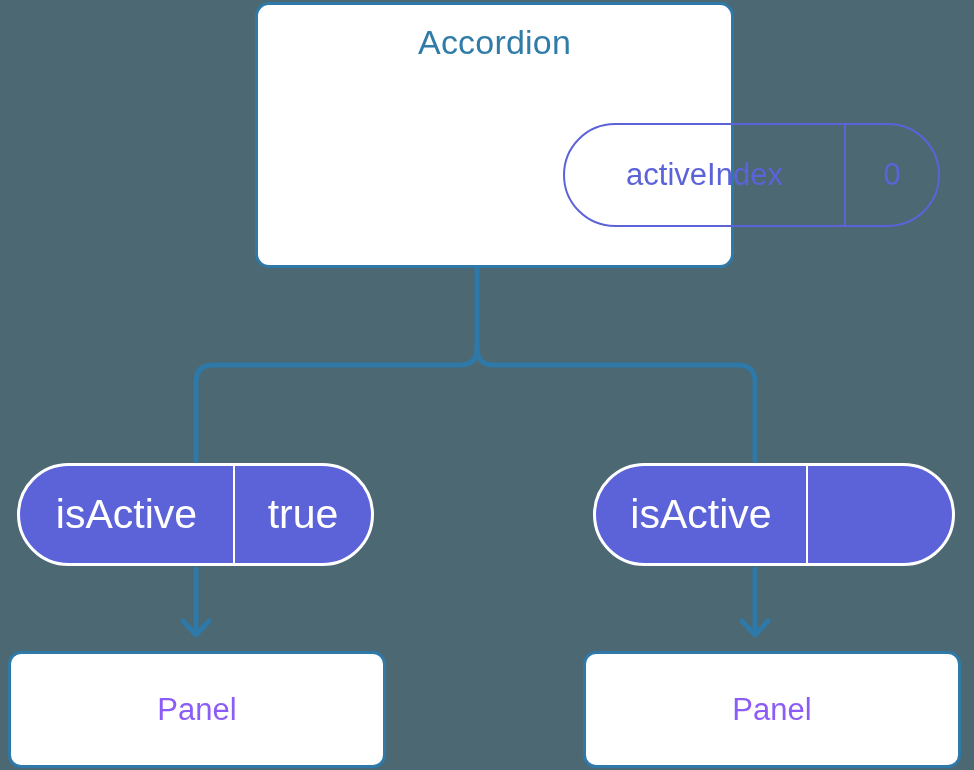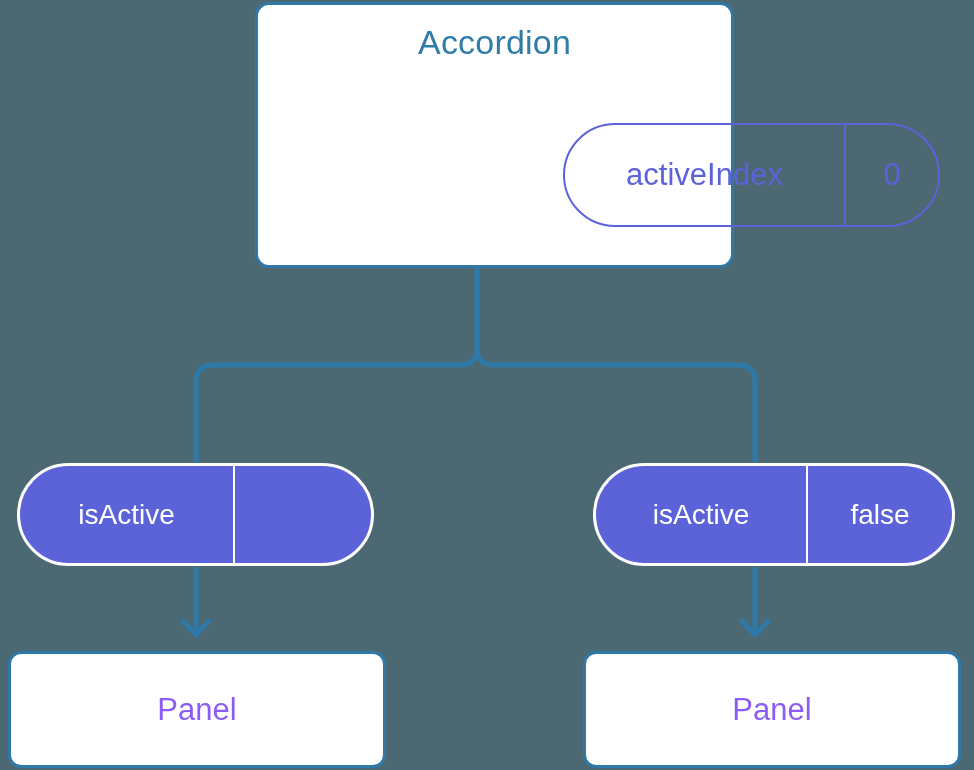--- a/index.html
+++ b/index.html
@@ -101,21 +101,21 @@
     display: flex;
     align-items: stretch;
     overflow: hidden;
   }
   .pill-filled .pill-key,
   .pill-filled .pill-val {
     display: flex;
     align-items: center;
     justify-content: center;
     color: #ffffff;
-    font-size: 28px;
+    font-size: 41px;
     font-weight: 400;
   }
   .pill-filled .pill-key {
     border-right: 2px solid #ffffff;
     box-sizing: border-box;
   }
   .pill-filled .pill-val {
     flex: 1;
   }
 
@@ -184,25 +184,25 @@
   <div class="node-card" id="accordion-card">
     <div class="node-title">Accordion</div>
     <div class="pill-outline">
       <div class="pill-key">activeIndex</div>
       <div class="pill-val">0</div>
     </div>
   </div>
 
   <div class="pill-filled" id="pill-left">
     <div class="pill-key">isActive</div>
+    <div class="pill-val">true</div>
   </div>
 
   <div class="pill-filled" id="pill-right">
     <div class="pill-key">isActive</div>
-    <div class="pill-val">false</div>
   </div>
 
   <div class="panel-card" id="panel-left">
     <div class="panel-title">Panel</div>
   </div>
 
   <div class="panel-card" id="panel-right">
     <div class="panel-title">Panel</div>
   </div>
 

